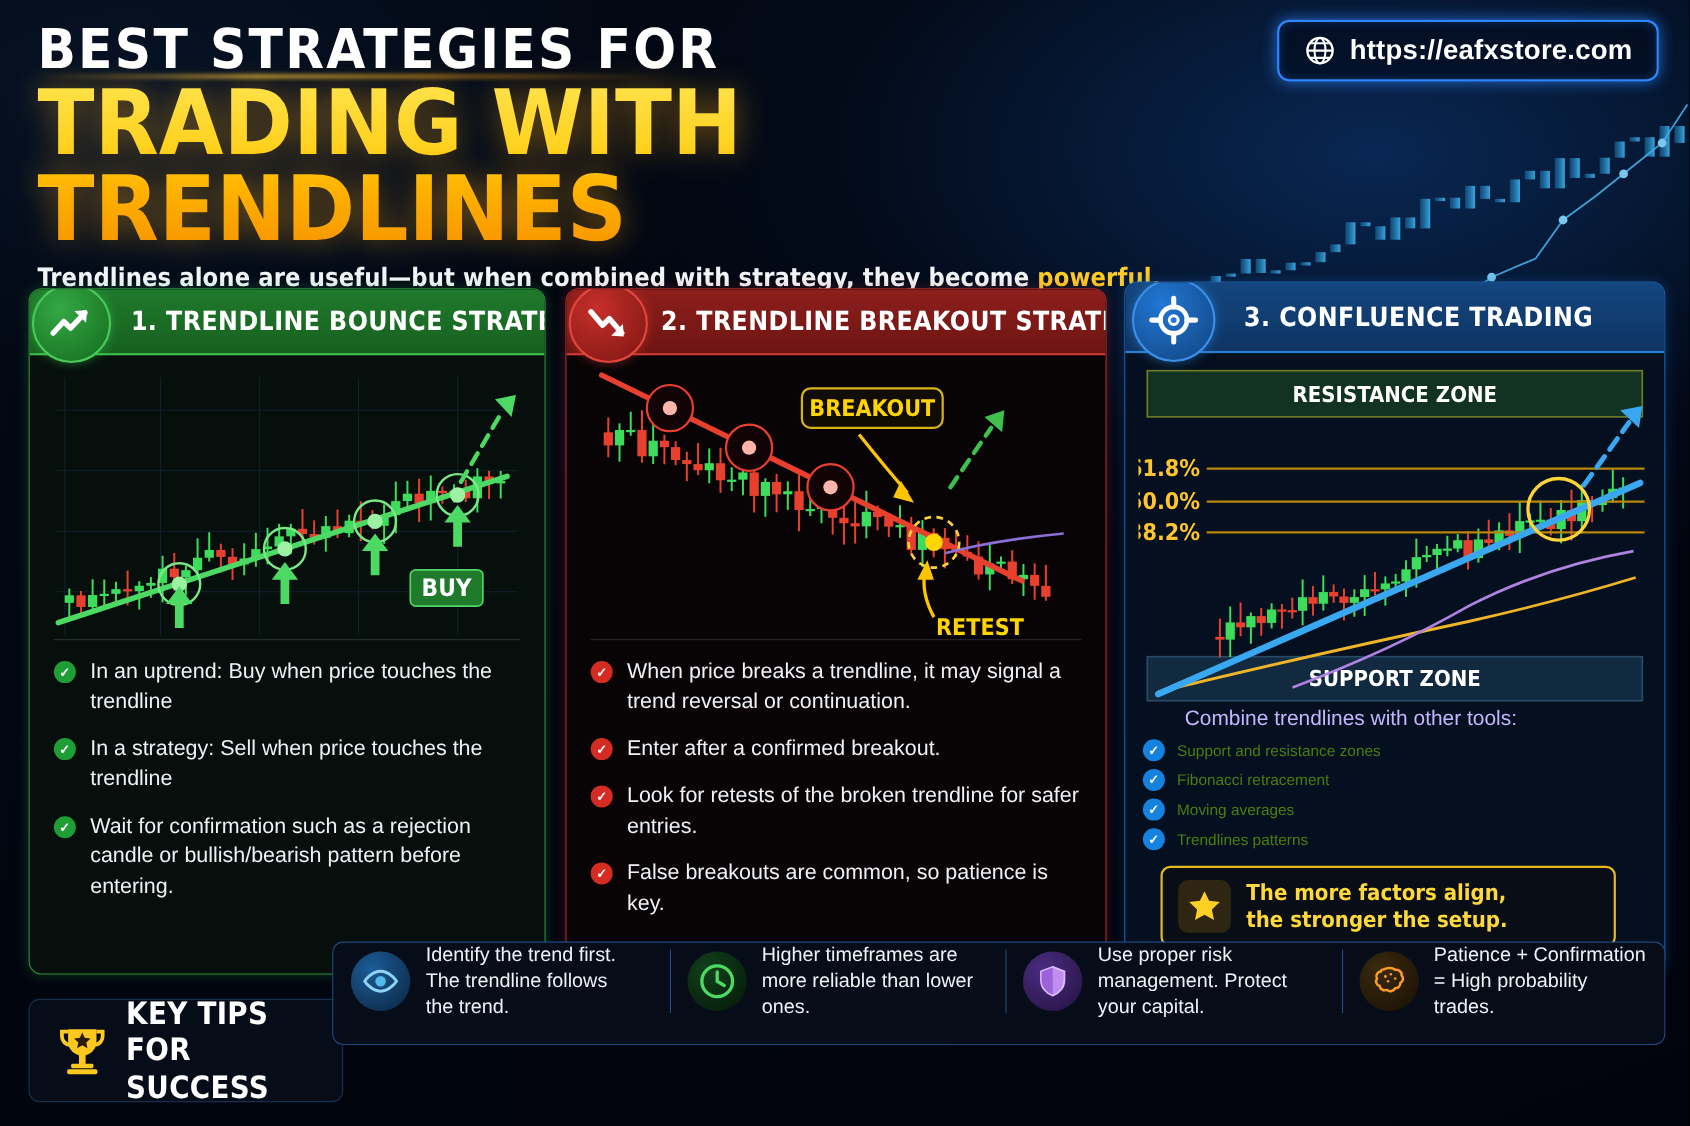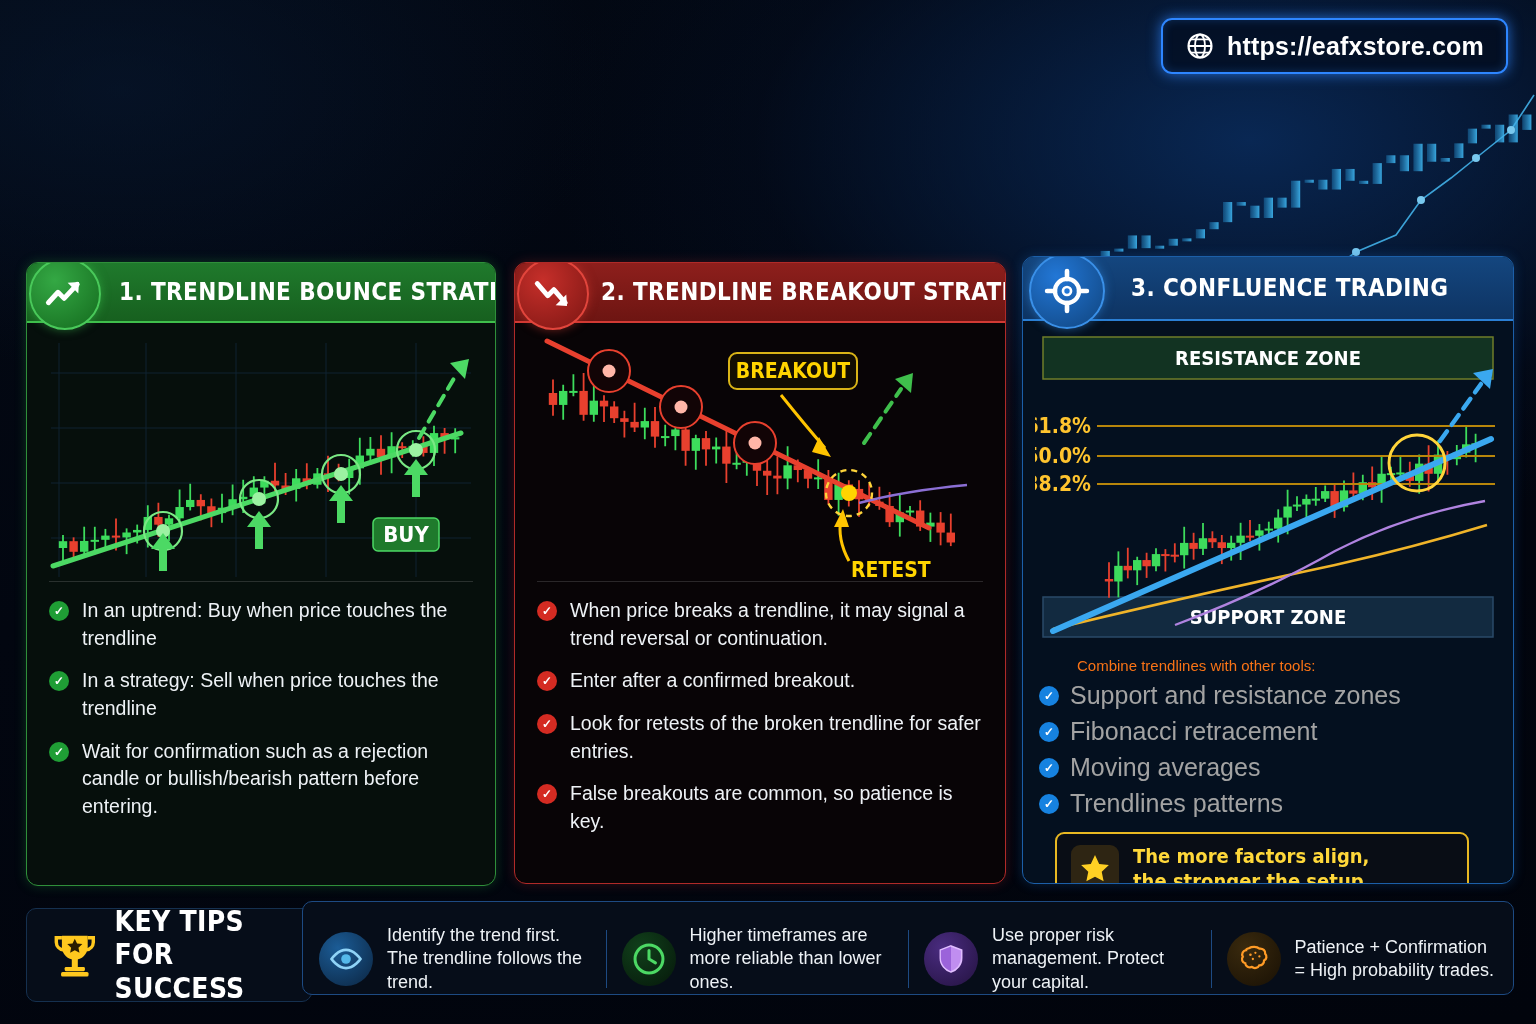--- a/index.html
+++ b/index.html
@@ -70,36 +70,36 @@
 
   
   .bullets{position:absolute;left:0;right:0;padding:0 22px;}
   .b{display:flex;gap:13px;margin-bottom:15px;}
   .b .ck{flex:0 0 auto;width:20px;height:20px;border-radius:50%;margin-top:4px;
          display:flex;align-items:center;justify-content:center;font-size:12px;color:#fff;font-weight:bold;}
   .b .tx{font-size:19.5px;line-height:1.42;color:#eef2f6;}
   .ck.g{background:#1f9e35;} .ck.r{background:#d42b22;} .ck.bl{background:#1682e0;}
 
   
-  .c3lead{font-size:15px;color:#f97316;margin:14px 0 7px 38px;}
+  .c3lead{font-size:19px;color:#c4b5fd;margin:0 0 7px 38px;}
   .c3li{display:flex;gap:11px;align-items:center;margin-bottom:7px;}
-  .c3li .tx{font-size:25px;color:#a3a3a3;}
+  .c3li .tx{font-size:14px;color:#4d7c0f;}
   .starbox{margin:14px 28px 0 16px;border:2px solid #e8b822;border-radius:9px;background:#090d15;
            display:flex;align-items:center;gap:14px;padding:10px 14px;}
   .starbox .sq{width:48px;height:48px;border-radius:9px;background:#2e2513;display:flex;align-items:center;justify-content:center;}
   .starbox .lines{font-family:"DejaVu Sans Condensed","Liberation Sans Narrow","Liberation Sans",sans-serif;
                   font-weight:bold;font-size:20px;line-height:1.24;color:#ffd83a;}
 
   
   .foot-left{position:absolute;left:26px;top:908px;width:262px;height:92px;border-radius:10px;
              background:#060d19;border:1px solid #15304f;display:flex;align-items:center;gap:14px;padding-left:22px;}
   .foot-left .lines{font-family:"DejaVu Sans Condensed","Liberation Sans Narrow","Liberation Sans",sans-serif;
                     font-weight:bold;font-size:28px;line-height:1.2;color:#fff;letter-spacing:.3px;}
-  .foot-right{position:absolute;left:302px;top:901px;width:1210px;height:92px;border-radius:10px;
-              background:#060d19;border:1px solid #1d4a82;display:flex;align-items:flex-end;}
+  .foot-right{position:absolute;left:302px;top:856px;width:1210px;height:92px;border-radius:10px;
+              background:#060d19;border:1px solid #1d4a82;display:flex;align-items:flex-start;gap:12px;}
   .tip{flex:1;display:flex;align-items:center;gap:14px;padding:0 16px;position:relative;height:70px;}
   .tip + .tip::before{content:"";position:absolute;left:0;top:6px;bottom:6px;width:1px;background:#1d4a82;}
   .tip .tx{font-size:18px;line-height:1.3;color:#eef2f6;}
   .cicon{flex:0 0 auto;width:54px;height:54px;border-radius:50%;display:flex;align-items:center;justify-content:center;}
 </style>
 </head>
 <body>
 
 <div id="page">
 
@@ -184,20 +184,28 @@
     </g>
     <polyline points="265,210 290,192 330,175 355,140 385,118 410,98 445,70 468,35" fill="none" stroke="#46b9f2" stroke-width="1.6" opacity=".9"></polyline>
     <g fill="#7fd2f8">
       <circle cx="290" cy="192" r="4"></circle>
         <circle cx="355" cy="140" r="4"></circle>
       <circle cx="410" cy="98" r="4"></circle>
         <circle cx="445" cy="70" r="4"></circle>
     </g>
   </svg>
 
+  <div class="hdr">
+    <div class="t1">BEST STRATEGIES FOR</div>
+    <div class="t2wrap">
+      <div class="glowline"></div>
+      <div class="t2">TRADING WITH TRENDLINES</div>
+    </div>
+    <div class="sub"><span>Trendlines alone are useful—but when combined with strategy, they become </span><span class="hl">powerful.</span></div>
+  </div>
 
   <div class="urlpill">
     <svg width="30" height="30" viewBox="0 0 24 24">
       <circle cx="12" cy="12" r="9.2" fill="none" stroke="#fff" stroke-width="1.7"></circle>
       <ellipse cx="12" cy="12" rx="4" ry="9.2" fill="none" stroke="#fff" stroke-width="1.5"></ellipse>
       <path d="M3 12h18M4.6 6.7h14.8M4.6 17.3h14.8" stroke="#fff" stroke-width="1.5" fill="none"></path>
     </svg>
     <span class="txt">https://eafxstore.com</span>
   </div>
 

